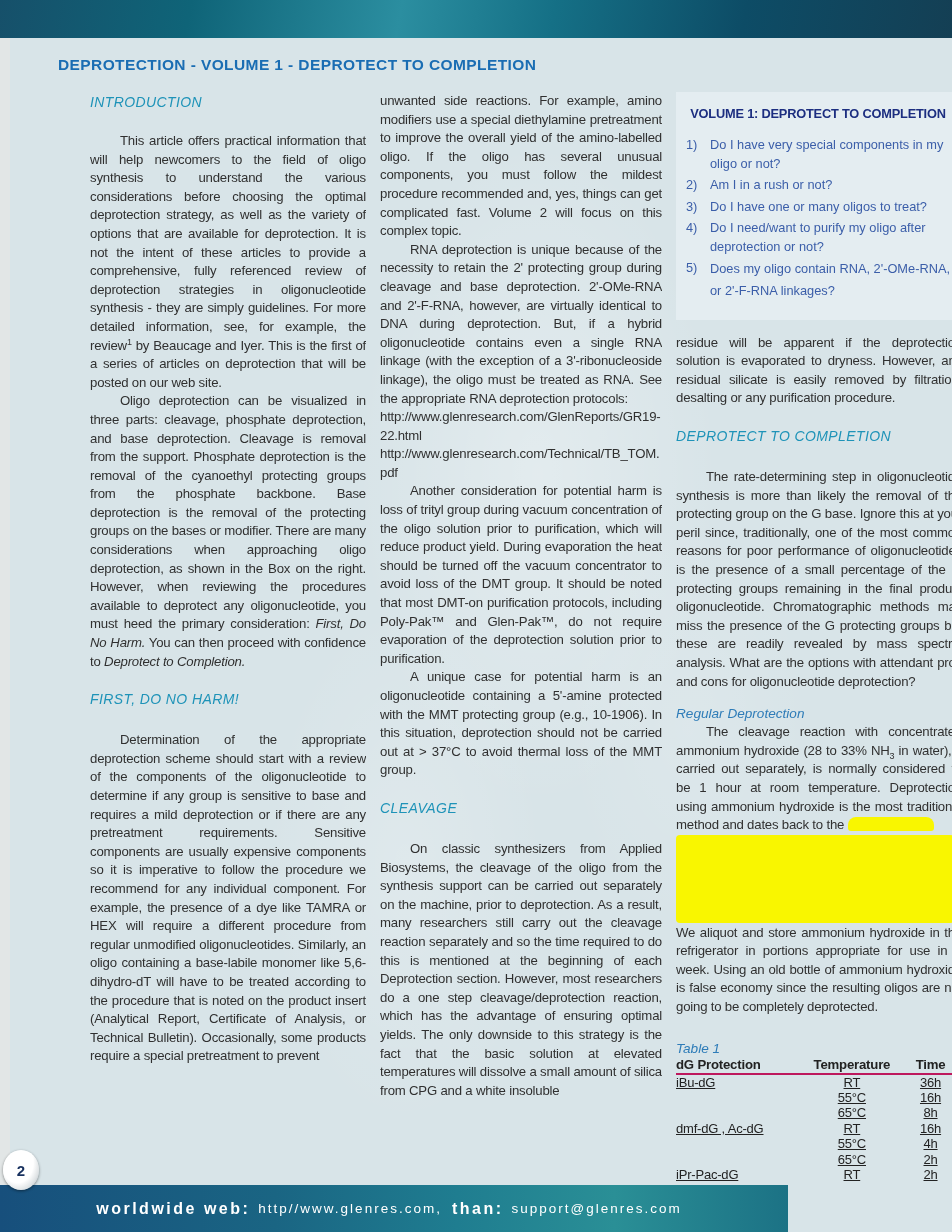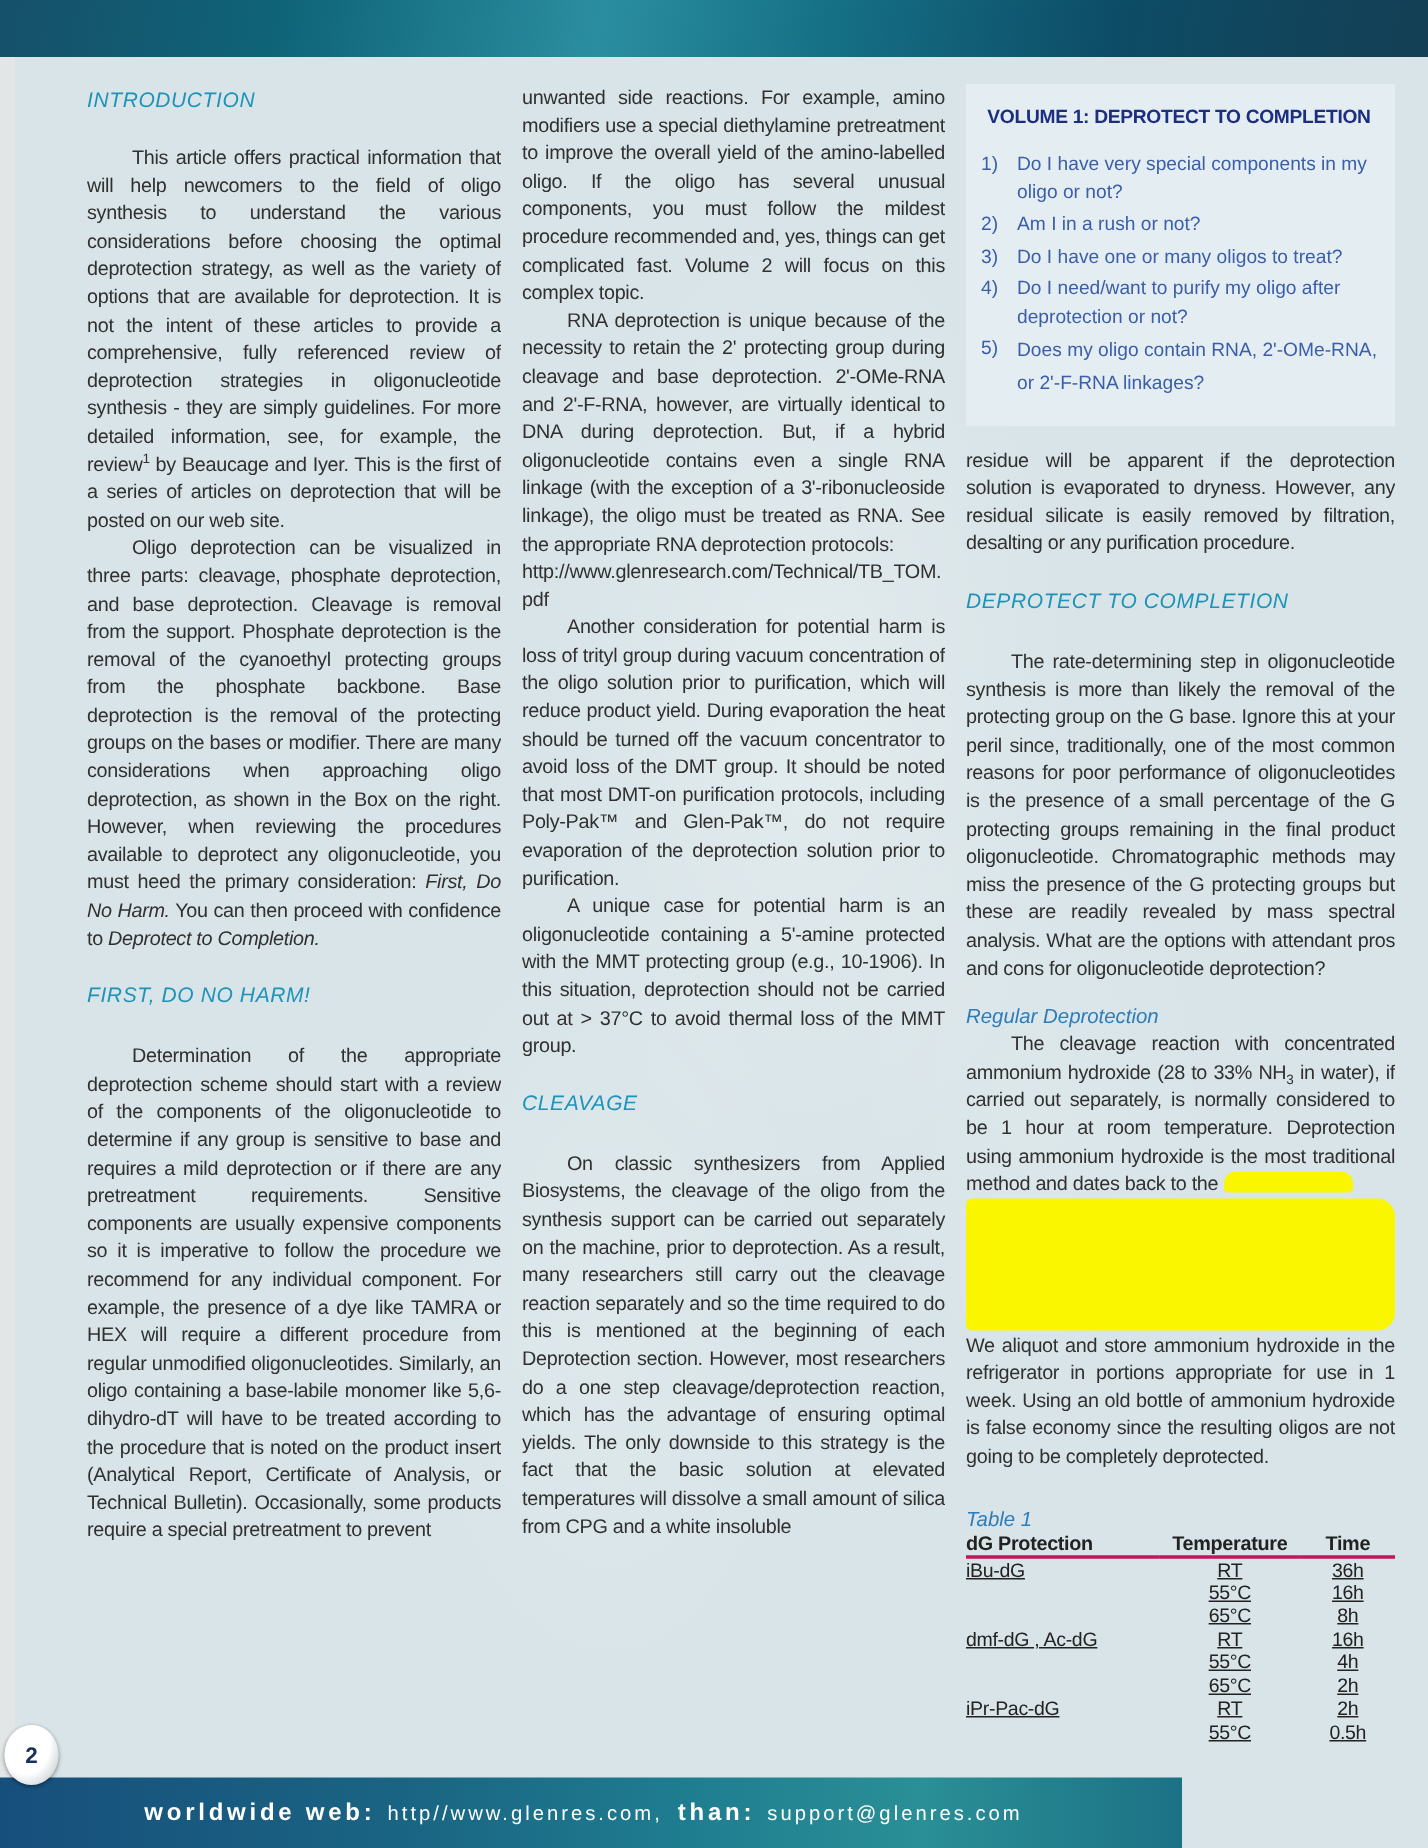--- a/index.html
+++ b/index.html
@@ -26,21 +26,21 @@
   }
   .content {
     position:absolute; top:38px; left:10px; width:942px; height:1147px;
     box-sizing:border-box; padding:18px 30px 0 48px; overflow:hidden;
   }
   .page-title {
     margin:0 0 18px 0;
     font-size:15.5px; font-weight:bold; letter-spacing:0.4px;
     color:#1a6db3;
   }
-  .cols { display:flex; gap:14px; }
+  .cols { display:flex; gap:14px;margin-left:32px; }
   .col { overflow:hidden; }
   .col-1 { width:276px; flex:none; }
   .col-2 { width:282px; flex:none; }
   .col-3 { width:286px; flex:none; }
 
   p.body-text {
     margin:0; text-align:justify;
     font-size:13.2px; line-height:18.6px; letter-spacing:-0.2px;
     color:#303030;
   }
@@ -121,34 +121,36 @@
   }
 </style>
 </head>
 <body>
 
 <div class="top-band"></div>
 <div class="left-strip"></div>
 <div class="watermark"></div>
 
 <div class="content">
+  <h1 class="page-title">DEPROTECTION - VOLUME 1 - DEPROTECT TO COMPLETION</h1>
 
   <div class="cols">
 
     <div class="col col-1">
       <h2 class="section-heading first">INTRODUCTION</h2>
       <p class="body-text indent"><span>This article offers practical information that will help newcomers to the field of oligo synthesis to understand the various considerations before choosing the optimal deprotection strategy, as well as the variety of options that are available for deprotection.  It is not the intent of these articles to provide a comprehensive, fully referenced review of deprotection strategies in oligonucleotide synthesis - they are simply guidelines.  For more detailed information, see, for example, the review</span><sup>1</sup><span> by Beaucage and Iyer.  This is the first of a series of articles on deprotection that will be posted on our web site.</span></p>
       <p class="body-text indent"><span>Oligo deprotection can be visualized in three parts:  cleavage, phosphate deprotection, and base deprotection.  Cleavage is removal from the support. Phosphate deprotection is the removal of the cyanoethyl protecting groups from the phosphate backbone.  Base deprotection is the removal of the protecting groups on the bases or modifier. There are many considerations when approaching oligo deprotection, as shown in the Box on the right.  However, when reviewing the procedures available to deprotect any oligonucleotide, you must heed the primary consideration: </span><i>First, Do No Harm.</i><span>  You can then proceed with confidence to </span><i>Deprotect to Completion.</i></p>
       <h2 class="section-heading">FIRST, DO NO HARM!</h2>
       <p class="body-text indent">Determination of the appropriate deprotection scheme should start with a review of the components of the oligonucleotide to determine if any group is sensitive to base and requires a mild deprotection or if there are any pretreatment requirements.  Sensitive components are usually expensive components so it is imperative to follow the procedure we recommend for any individual component. For example, the presence of a dye like TAMRA or HEX will require a different procedure from regular unmodified oligonucleotides. Similarly, an oligo containing a base-labile monomer like 5,6-dihydro-dT will have to be treated according to the procedure that is noted on the product insert (Analytical Report, Certificate of Analysis, or Technical Bulletin).  Occasionally, some products require a special pretreatment to prevent</p>
     </div>
 
     <div class="col col-2">
       <p class="body-text">unwanted side reactions.  For example, amino modifiers use a special diethylamine pretreatment to improve the overall yield of the amino-labelled oligo.  If the oligo has several unusual components, you must follow the mildest procedure recommended and, yes, things can get complicated fast. Volume 2 will focus on this complex topic.</p>
       <p class="body-text indent">RNA deprotection is unique because of the necessity to retain the 2' protecting group during cleavage and base deprotection. 2'-OMe-RNA and 2'-F-RNA, however, are virtually identical to DNA during deprotection. But, if a hybrid oligonucleotide contains even a single RNA linkage (with the exception of a 3'-ribonucleoside linkage), the oligo must be treated as RNA.  See the appropriate RNA deprotection protocols:</p>
+      <p class="body-text url-line">http://www.glenresearch.com/GlenReports/GR19-22.html</p>
       <p class="body-text url-line">http://www.glenresearch.com/Technical/TB_TOM.pdf</p>
       <p class="body-text indent">Another consideration for potential harm is loss of trityl group during vacuum concentration of the oligo solution prior to purification, which will reduce product yield.  During evaporation the heat should be turned off the vacuum concentrator to avoid loss of the DMT group.  It should be noted that most DMT-on purification protocols, including Poly-Pak™ and Glen-Pak™, do not require evaporation of the deprotection solution prior to purification.</p>
       <p class="body-text indent">A unique case for potential harm is an oligonucleotide containing a 5'-amine protected with the MMT protecting group (e.g., 10-1906). In this situation, deprotection should not be carried out at &gt; 37°C to avoid thermal loss of the MMT group.</p>
       <h2 class="section-heading">CLEAVAGE</h2>
       <p class="body-text indent">On classic synthesizers from Applied Biosystems, the cleavage of the oligo from the synthesis support can be carried out separately on the machine, prior to deprotection.  As a result, many researchers still carry out the cleavage reaction separately and so the time required to do this is mentioned at the beginning of each Deprotection section.  However, most researchers do a one step cleavage/deprotection reaction, which has the advantage of ensuring optimal yields. The only downside to this strategy is the fact that the basic solution at elevated temperatures will dissolve a small amount of silica from CPG and a white insoluble</p>
     </div>
 
     <div class="col col-3">
       <div class="info-box">
         <h3 class="info-box-title">VOLUME 1:  DEPROTECT TO COMPLETION</h3>

